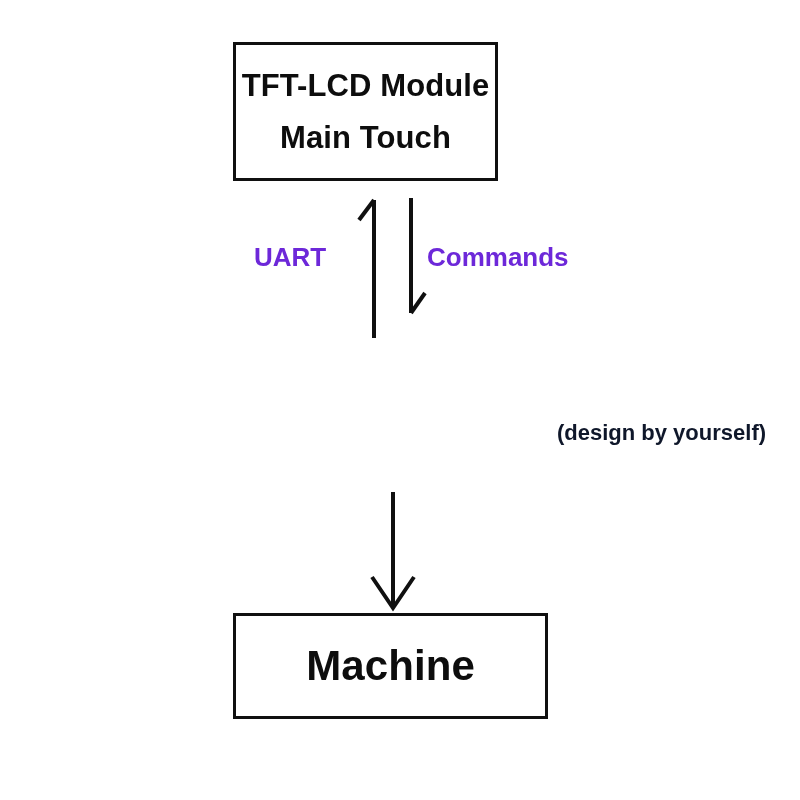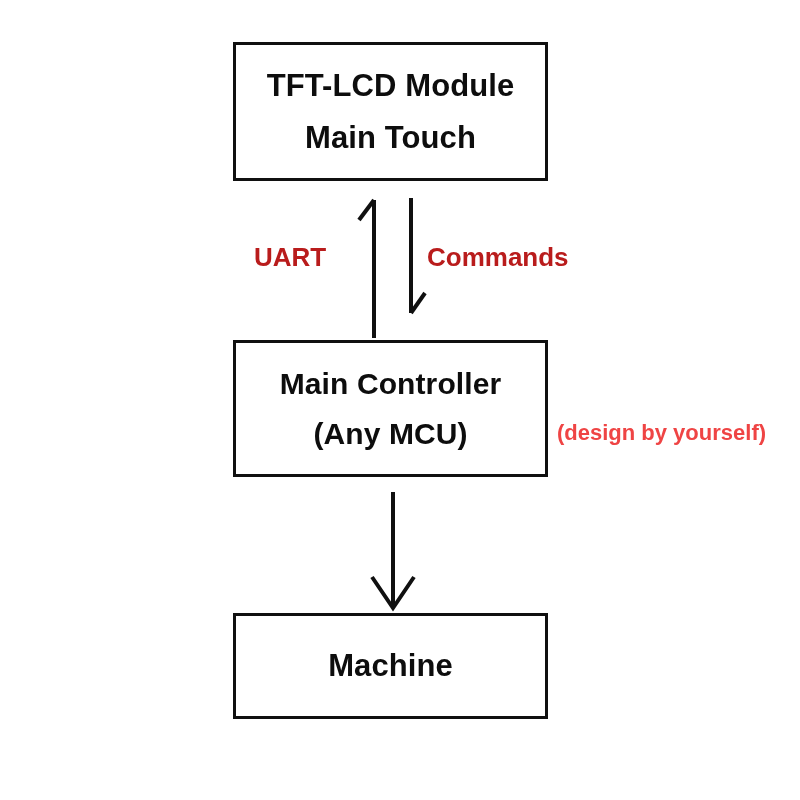--- a/index.html
+++ b/index.html
@@ -34,21 +34,21 @@
     font-weight: bold;
     color: #0d0d0d;
     letter-spacing: 0.1px;
     white-space: nowrap;
   }
 
   
   #node-display {
     left: 233px;
     top: 42px;
-    width: 315px;
+    width: 265px;
     height: 139px;
   }
   #node-display .node-line {
     font-size: 31px;
     line-height: 52px;
   }
 
   
   #node-controller {
     left: 233px;
@@ -62,50 +62,50 @@
   }
 
   
   #node-machine {
     left: 233px;
     top: 613px;
     width: 315px;
     height: 106px;
   }
   #node-machine .node-line {
-    font-size: 31px;
+    font-size: 42px;
     line-height: 40px;
   }
 
   
   .edge-label {
     position: absolute;
     font-size: 26px;
     font-weight: bold;
-    color: #b91c1c;
+    color: #6d28d9;
     white-space: nowrap;
   }
   #label-uart {
     left: 254px;
     top: 242px;
   }
   #label-commands {
     left: 427px;
     top: 242px;
     text-align: center;
   }
 
   
   #annotation-design {
     position: absolute;
     left: 557px;
     top: 420px;
     font-size: 22px;
     font-weight: bold;
-    color: #ef4444;
+    color: #0f172a;
     white-space: nowrap;
   }
 
   
   #arrows {
     position: absolute;
     left: 0;
     top: 0;
     width: 800px;
     height: 800px;
@@ -122,24 +122,20 @@
 </head>
 <body>
 
 <div id="canvas">
 
   <div class="node" id="node-display">
     <div class="node-line">TFT-LCD Module</div>
     <div class="node-line">Main Touch</div>
   </div>
 
-  <div class="node" id="node-controller">
-    <div class="node-line">Main Controller</div>
-    <div class="node-line">(Any MCU)</div>
-  </div>
 
   <div class="node" id="node-machine">
     <div class="node-line">Machine</div>
   </div>
 
   <div class="edge-label" id="label-uart">UART</div>
   <div class="edge-label" id="label-commands">Commands</div>
 
   <div id="annotation-design">(design by yourself)</div>
 

